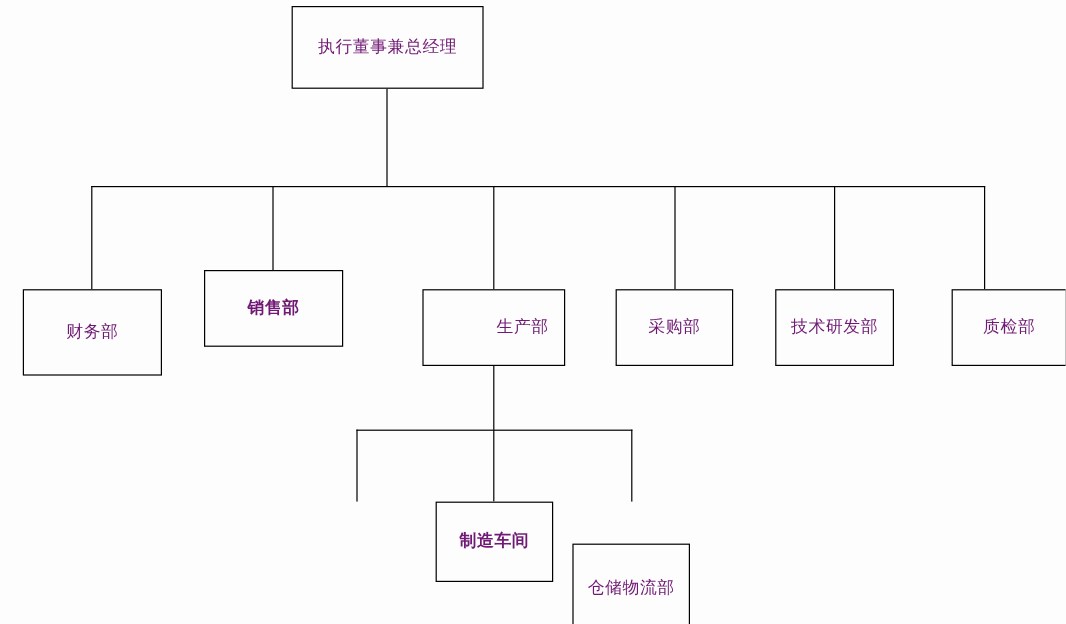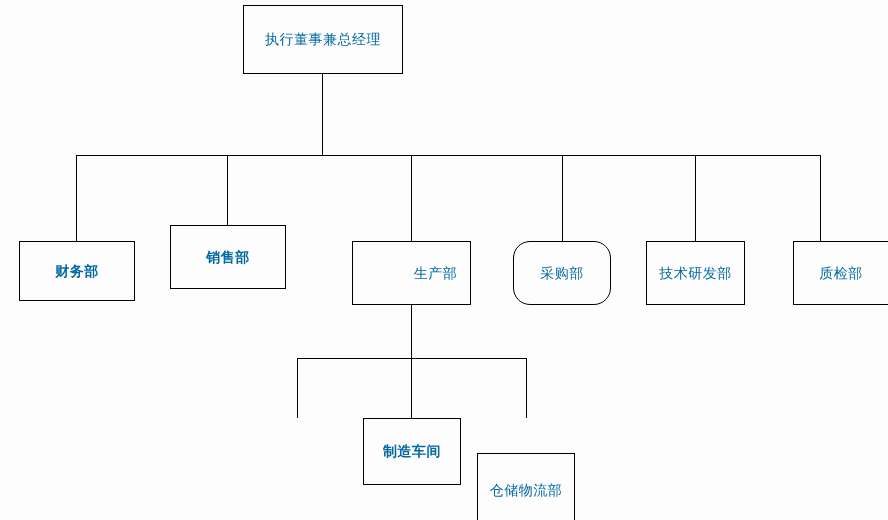--- a/index.html
+++ b/index.html
@@ -27,21 +27,21 @@
     background: #fdfdfd;
     display: flex;
     align-items: center;
     justify-content: center;
     z-index: 2;
   }
   .node-label {
     font-family: "DejaVu Sans", "Liberation Sans", sans-serif;
     font-size: 14px;
     line-height: 1.2;
-    color: #0369a1;
+    color: #701a75;
     white-space: nowrap;
     letter-spacing: 0.5px;
   }
   .connector {
     position: absolute;
     background: #000000;
     z-index: 1;
   }
   .connector.v {
     width: 1px;
@@ -63,33 +63,33 @@
 
   <div class="connector h" style="left:76px; top:155px; width:745px;"></div>
 
   <div class="connector v" style="left:76px; top:155px; height:86px;"></div>
   <div class="connector v" style="left:227px; top:155px; height:86px;"></div>
   <div class="connector v" style="left:411px; top:155px; height:86px;"></div>
   <div class="connector v" style="left:562px; top:155px; height:86px;"></div>
   <div class="connector v" style="left:695px; top:155px; height:86px;"></div>
   <div class="connector v" style="left:820px; top:155px; height:86px;"></div>
 
-  <div class="node" style="left:19px; top:241px; width:116px; height:60px;font-weight:bold;">
+  <div class="node" style="left:19px; top:241px; width:116px; height:72px;">
     <span class="node-label">财务部</span>
   </div>
 
   <div class="node" style="left:170px; top:225px; width:116px; height:64px;font-weight:bold;">
     <span class="node-label">销售部</span>
   </div>
 
   <div class="node" style="left:352px; top:241px; width:119px; height:64px;padding-left:48px;">
     <span class="node-label">生产部</span>
   </div>
 
-  <div class="node" style="left:513px; top:241px; width:98px; height:64px;border-radius:17px;">
+  <div class="node" style="left:513px; top:241px; width:98px; height:64px;">
     <span class="node-label">采购部</span>
   </div>
 
   <div class="node" style="left:646px; top:241px; width:99px; height:64px;">
     <span class="node-label">技术研发部</span>
   </div>
 
   <div class="node" style="left:773px; top:241px; width:96px; height:64px;margin-left:20px;">
     <span class="node-label">质检部</span>
   </div>

